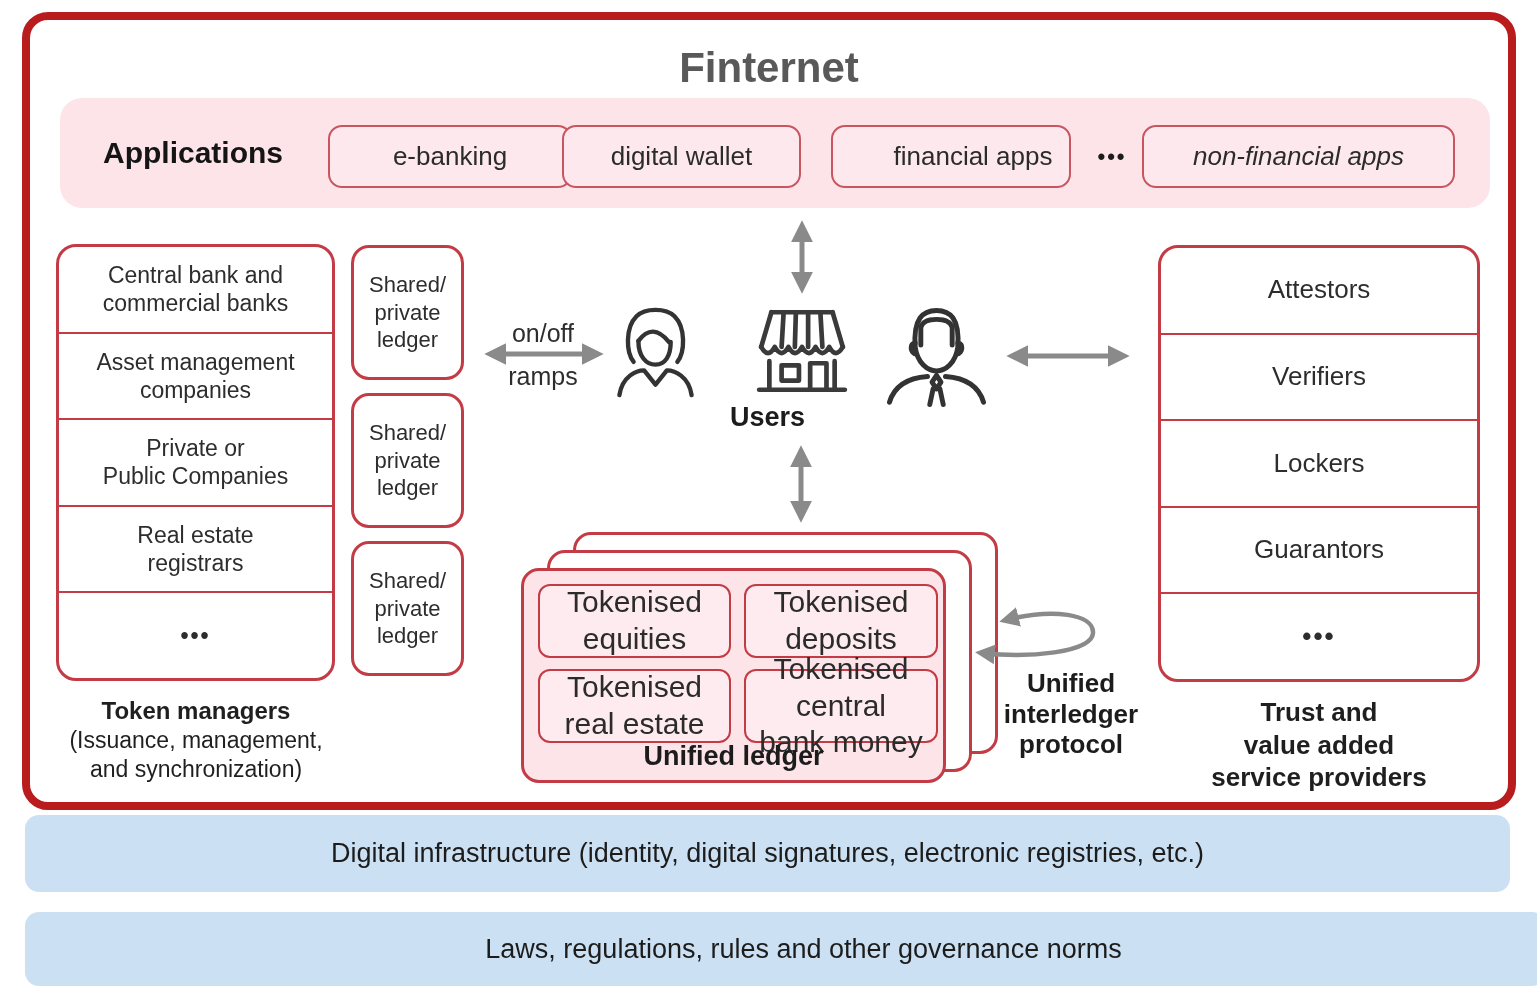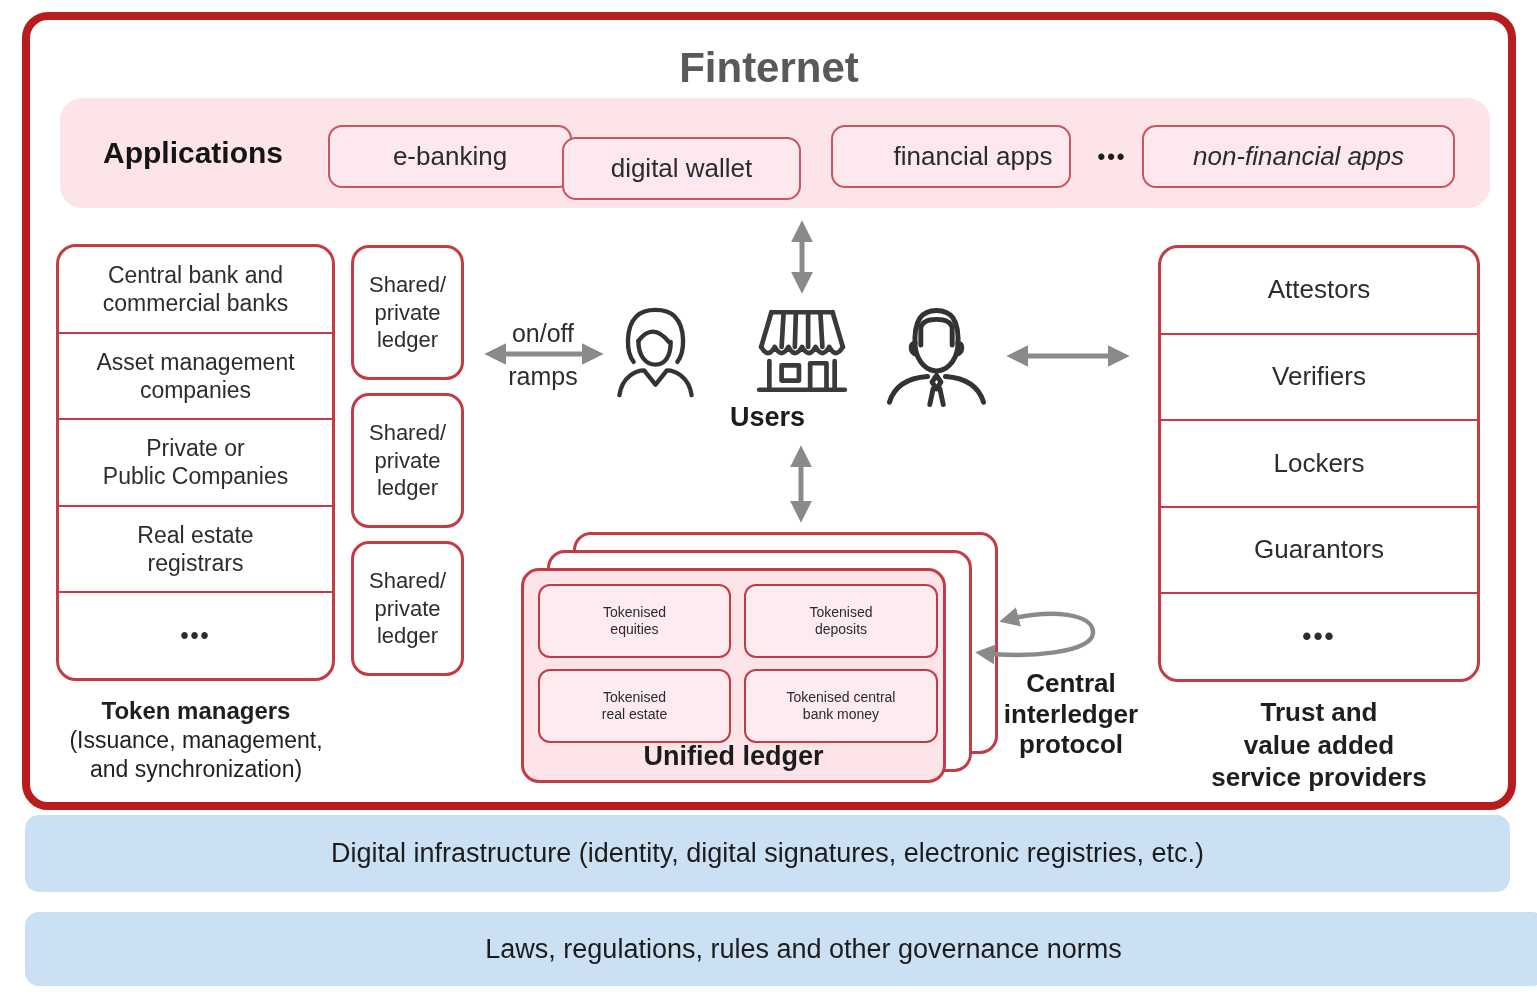--- a/index.html
+++ b/index.html
@@ -45,21 +45,21 @@
          font-size:27px;font-weight:700;color:#1c1c1c;}
   .icon{position:absolute;}
   
   .card{position:absolute;width:425px;height:215px;border:3px solid #c23b45;border-radius:18px;
         background:#fff;box-sizing:border-box;}
   .card.back{left:543px;top:512px;height:222px;}
   .card.mid{left:517px;top:530px;height:222px;}
   .card.front{left:491px;top:548px;background:#fce4e9;}
   .cell{position:absolute;border:2.5px solid #c23b45;border-radius:12px;background:#fdebef;
         display:flex;align-items:center;justify-content:center;text-align:center;
-        font-size:14px;line-height:1.22;color:#2b2b2b;box-sizing:border-box;}
+        font-size:30px;line-height:1.22;color:#2b2b2b;box-sizing:border-box;}
   .ul-label{position:absolute;left:0;bottom:8px;width:100%;text-align:center;
             font-size:27px;font-weight:700;color:#1c1c1c;}
   .ilp-label{position:absolute;left:961px;top:648px;width:160px;text-align:center;
              font-size:26px;font-weight:700;line-height:1.18;color:#1c1c1c;}
   
   .bluebar{position:absolute;left:25px;width:1485px;background:#cbe0f2;border-radius:14px;
            display:flex;align-items:center;justify-content:center;text-align:center;
            font-size:27px;color:#1c1c1c;}
   .blue1{top:815px;height:77px;}
   .blue2{top:912px;height:74px;padding-left:36px;}
@@ -78,21 +78,21 @@
     </defs>
   </svg>
 
   <div class="frame">
 
     <div class="title" data-bind="title">Finternet</div>
 
     <div class="appbar">
       <div class="applabel" data-bind="applications.label">Applications</div>
       <div class="appbox" style="left:268px;width:244px;" data-bind="applications.apps.0">e-banking</div>
-      <div class="appbox" style="left:502px;width:239px;margin-top:12px;" data-bind="applications.apps.1">digital wallet</div>
+      <div class="appbox" style="left:502px;width:239px;" data-bind="applications.apps.1">digital wallet</div>
       <div class="appbox" style="left:771px;width:240px;padding-left:44px;" data-bind="applications.apps.2">financial apps</div>
       <div class="appdots">
           <span class="dots" data-bind="applications.ellipsis">•••</span>
         </div>
       <div class="appbox" style="left:1082px;width:313px;font-style:italic;" data-bind="applications.apps.3">non-financial apps</div>
     </div>
 
     <div class="segbox seg-left">
       <div class="segrow" data-bind="token_managers.rows.0">Central bank and
 commercial banks</div>
@@ -174,21 +174,21 @@
       <div class="cell" style="left:14px;top:98px;width:193px;height:74px;" data-bind="unified_ledger.cells.2">Tokenised
 real estate</div>
       <div class="cell" style="left:220px;top:98px;width:194px;height:74px;" data-bind="unified_ledger.cells.3">Tokenised central
 bank money</div>
       <div class="ul-label" data-bind="unified_ledger.label">Unified ledger</div>
     </div>
 
     <svg class="arrow" style="left:938px;top:583px;" width="140" height="75">
       <path d="M38,17 C85,5 126,11 125,30 C124,50 60,55 14,50" fill="none" stroke="#8a8a8a" stroke-width="4.5" marker-start="url(#ah)" marker-end="url(#ah)"></path>
     </svg>
-    <div class="ilp-label" data-bind="interledger.label">Central
+    <div class="ilp-label" data-bind="interledger.label">Unified
 interledger
 protocol</div>
 
     <div class="segbox seg-right">
       <div class="segrow" data-bind="trust_providers.rows.0">Attestors</div>
       <div class="segrow" data-bind="trust_providers.rows.1">Verifiers</div>
       <div class="segrow" data-bind="trust_providers.rows.2">Lockers</div>
       <div class="segrow" data-bind="trust_providers.rows.3">Guarantors</div>
       <div class="segrow dots" data-bind="trust_providers.rows.4">•••</div>
     </div>

